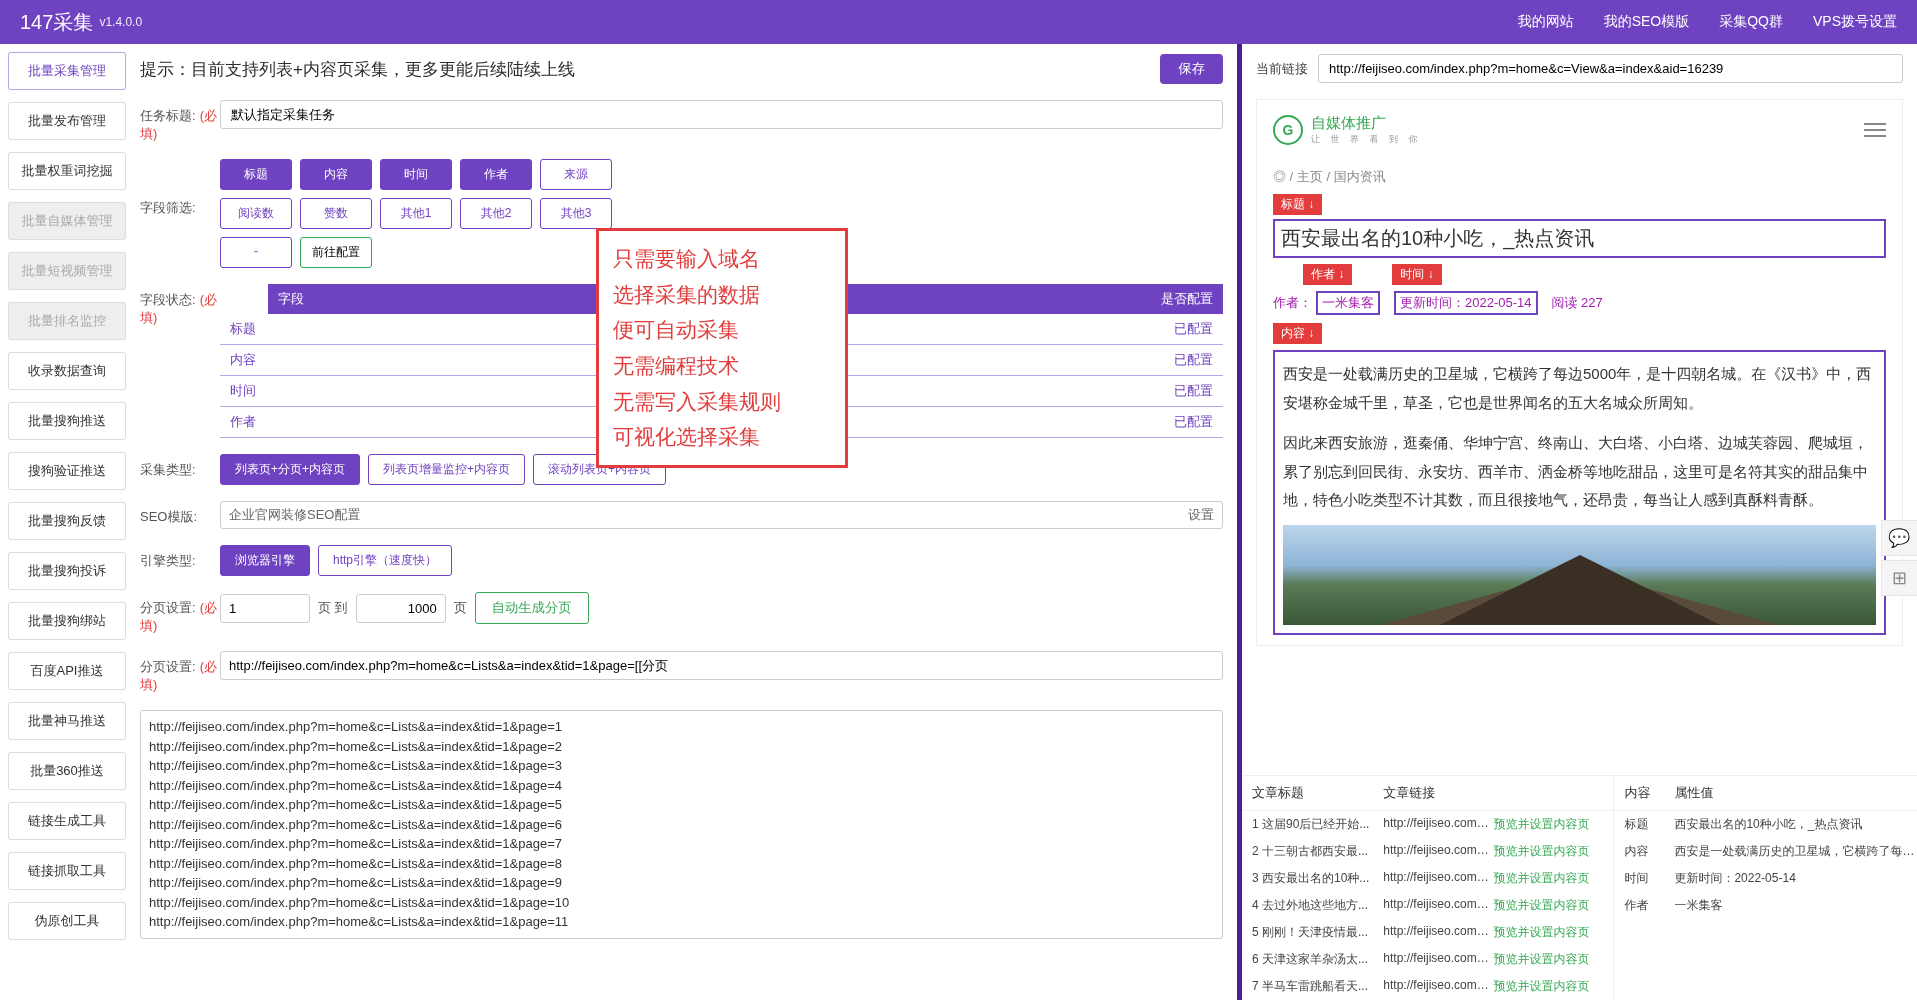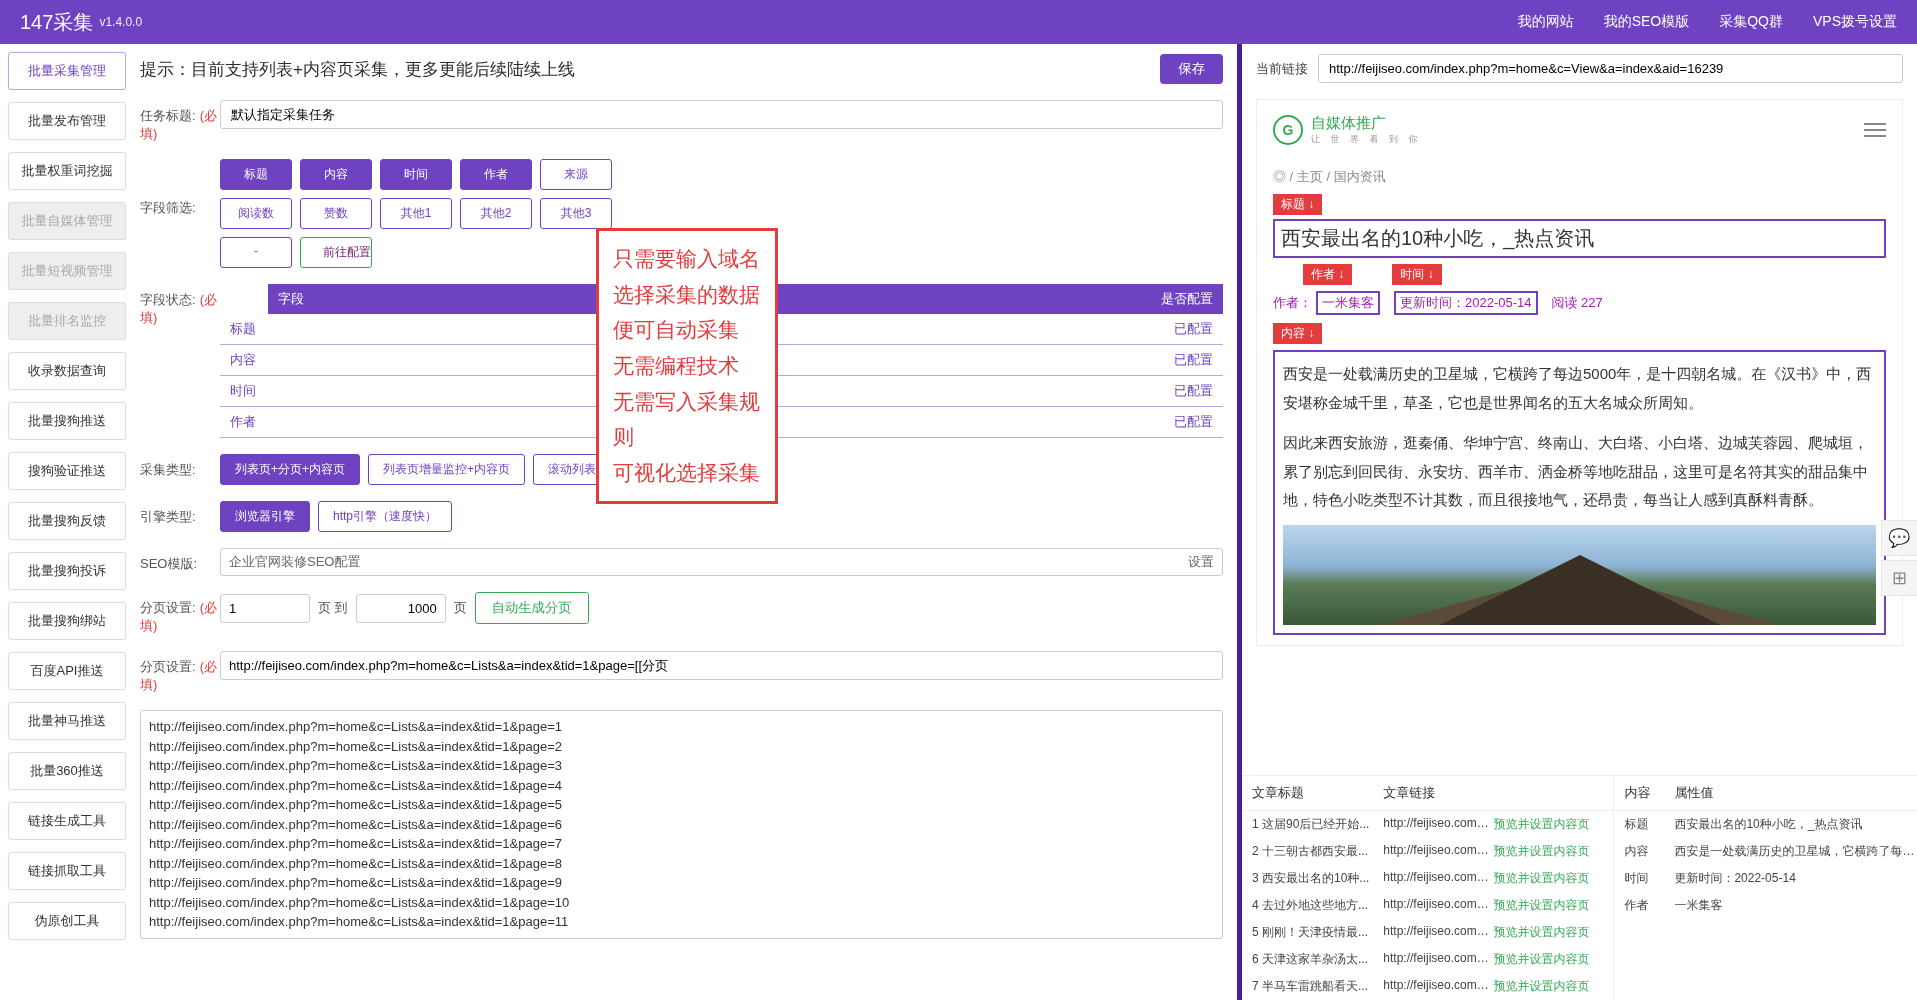--- a/index.html
+++ b/index.html
@@ -18,21 +18,21 @@
 .row-hdr { display: flex; align-items: center; margin-bottom: 16px; }
 .row-hdr .tip { font-size: 17px; color: #2d2d2d; }
 .save-btn { margin-left: auto; background: #6f42c1; color: #fff; border: none; padding: 6px 18px; border-radius: 4px; cursor: pointer; }
 .frow { display: flex; align-items: flex-start; margin-bottom: 16px; }
 .flabel { width: 80px; font-size: 13px; color: #555; padding-top: 7px; flex-shrink: 0; }
 .flabel .req { color: #e23c3c; margin-left: 4px; }
 .finput { flex: 1; border: 1px solid #ccc; padding: 6px 10px; border-radius: 3px; font-size: 13px; }
 .chip-wrap { display: flex; flex-wrap: wrap; gap: 8px; flex: 1; }
 .chip { border: 1px solid #6f42c1; color: #6f42c1; background: #fff; padding: 6px 0; width: 72px; text-align: center; border-radius: 3px; cursor: pointer; font-size: 12px; }
 .chip.solid { background: #6f42c1; color: #fff; }
-.chip.green { border-color: #34a853; color: #701a75; text-align: right; }
+.chip.green { border-color: #34a853; color: #000000; }
 .chip.wide-lg { width: auto; padding: 6px 14px; font-size: 12px; }
 .fs-table { flex: 1; }
 .fs-head { background: #6f42c1; color: #fff; display: flex; padding: 6px 10px; font-size: 13px; margin-left: 48px; }
 .fs-head .c1 { flex: 1; }
 .fs-head .c2 { width: 70px; text-align: right; }
 .fs-row { display: flex; padding: 6px 10px; border-bottom: 1px solid #b9a5e5; color: #6f42c1; font-size: 13px; }
 .fs-row .c1 { flex: 1; }
 .fs-row .c2 { width: 70px; text-align: right; }
 .seo-box { flex: 1; display: flex; border: 1px solid #ccc; border-radius: 3px; padding: 4px 8px; align-items: center; }
 .seo-box .t { flex: 1; color: #666; font-size: 13px; }
@@ -70,21 +70,21 @@
 .bt-right { width: 310px; }
 .bt-h { display: flex; padding: 8px 10px; font-size: 13px; color: #333; font-weight: 500; border-bottom: 1px solid #f0f0f0; }
 .bt-r { display: flex; padding: 5px 10px; font-size: 12px; color: #444; }
 .bt-left .c1 { flex: 1.2; overflow: hidden; white-space: nowrap; text-overflow: ellipsis; }
 .bt-left .c2 { flex: 1; overflow: hidden; white-space: nowrap; text-overflow: ellipsis; padding: 0 4px; }
 .bt-left .c3 { width: 110px; color: #34a853; }
 .bt-right .c1 { width: 50px; }
 .bt-right .c2 { flex: 1; overflow: hidden; white-space: nowrap; text-overflow: ellipsis; }
 .side-ic { position: fixed; right: 0; top: 52%; width: 36px; }
 .side-ic-btn { width: 36px; height: 36px; background: #f5f5f5; display: flex; align-items: center; justify-content: center; margin-bottom: 4px; color: #888; font-size: 18px; cursor: pointer; border-left: 1px solid #e5e5e5; border-top: 1px solid #e5e5e5; border-bottom: 1px solid #e5e5e5; }
-.red-callout { position: absolute; border: 3px solid #e23c3c; color: #e23c3c; font-size: 21px; line-height: 1.7; padding: 10px 14px; background: #fff; z-index: 5; left: 596px; top: 228px; width: 182px; }
+.red-callout { position: absolute; border: 3px solid #e23c3c; color: #e23c3c; font-size: 21px; line-height: 1.7; padding: 10px 14px; background: #fff; z-index: 5; left: 596px; top: 228px; width: 252px; }
 </style>
 </head>
 <body>
 
 <div class="topbar">
   <span class="brand">147采集</span>
   <span class="ver">v1.4.0.0</span>
   <div class="spacer"></div>
   <div id="topnav" style="display: flex;">
       <span class="nav-item">我的网站</span>
@@ -182,33 +182,33 @@
     <div class="frow">
       <div class="flabel">采集类型:</div>
       <div class="chip-wrap" id="ctOpts">
           <div class="chip solid wide-lg">列表页+分页+内容页</div>
           <div class="chip wide-lg">列表页增量监控+内容页</div>
           <div class="chip wide-lg">滚动列表页+内容页</div>
         </div>
     </div>
 
     <div class="frow">
+      <div class="flabel">SEO模版:</div>
+      <div class="seo-box">
+        <span class="t">企业官网装修SEO配置</span>
+        <span class="cfg">设置</span>
+      </div>
+    </div>
+
+    <div class="frow">
       <div class="flabel">引擎类型:</div>
       <div class="chip-wrap" id="enOpts">
           <div class="chip solid wide-lg">浏览器引擎</div>
           <div class="chip wide-lg">http引擎（速度快）</div>
         </div>
-    </div>
-
-    <div class="frow">
-      <div class="flabel">SEO模版:</div>
-      <div class="seo-box">
-        <span class="t">企业官网装修SEO配置</span>
-        <span class="cfg">设置</span>
-      </div>
     </div>
 
     <div class="frow">
       <div class="flabel"><span>分页设置:</span><span class="req">(必填)</span></div>
       <div class="pg-box">
         <input class="pg-in" value="1" style="">
         <span class="pg-lbl">页 到</span>
         <input class="pg-in" style="text-align: right;" value="1000">
         <span class="pg-lbl">页</span>
         <button class="pg-gen">自动生成分页</button>

